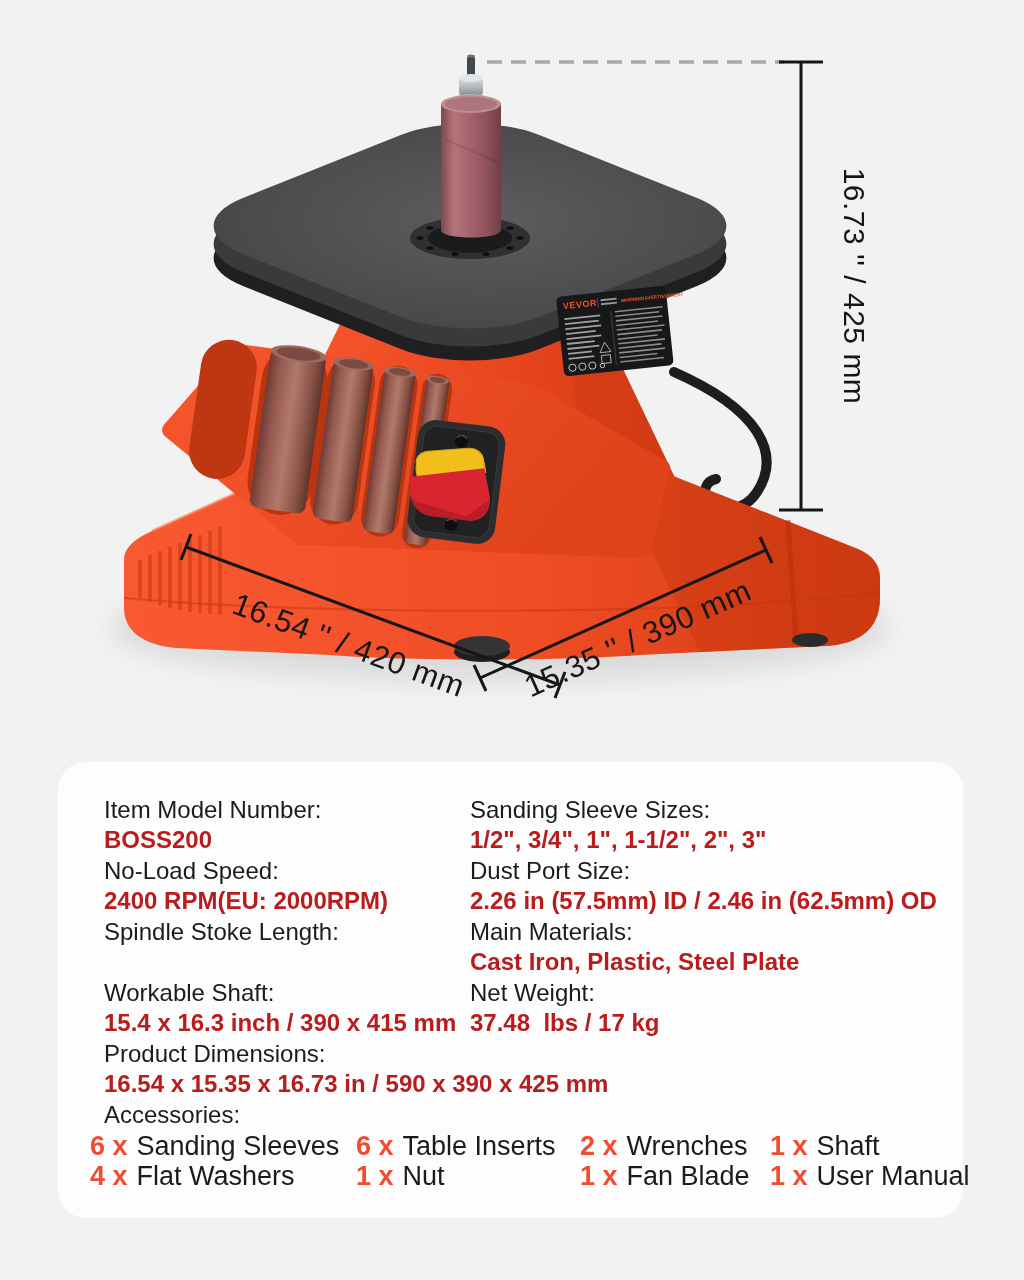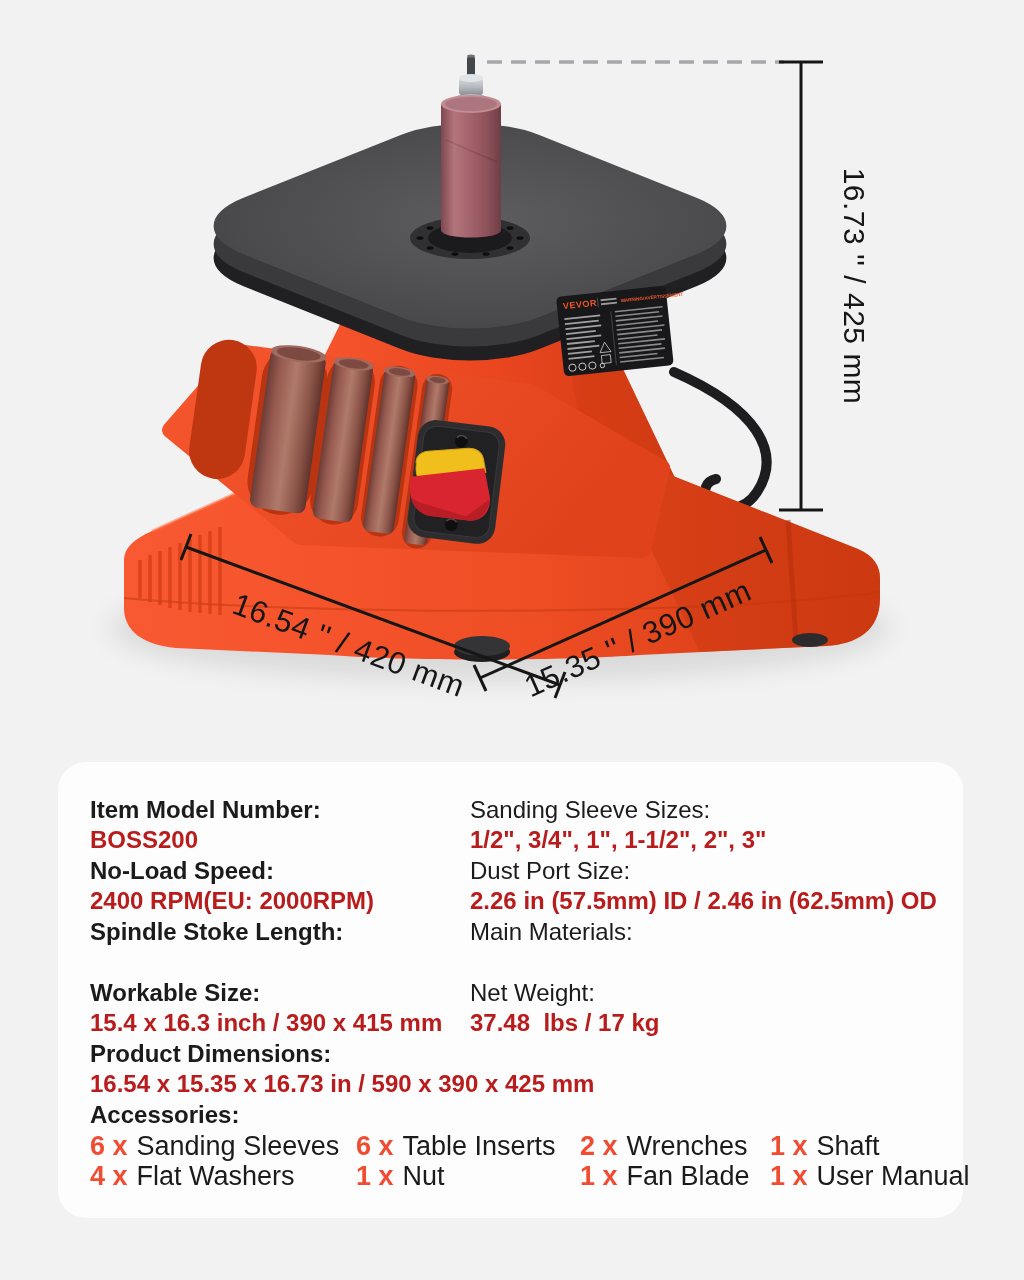--- a/index.html
+++ b/index.html
@@ -5,21 +5,21 @@
   html,body{margin:0;padding:0;}
   body{width:1024px;height:1280px;background:#f2f2f3;font-family:"Liberation Sans",sans-serif;position:relative;overflow:hidden;}
   .stage{position:absolute;left:0;top:0;width:1024px;height:760px;}
   .card{position:absolute;left:58px;top:762px;width:905px;height:456px;background:#fdfdfe;border-radius:28px;}
   .sl,.sv,.acc-title{position:absolute;height:32px;line-height:32px;font-size:24px;white-space:pre-wrap;}
   .sl,.acc-title{color:#1b1b1b;font-weight:normal;}
   .sv{color:#b91c1c;font-weight:bold;}
   .acc{position:absolute;height:32px;line-height:32px;font-size:27px;white-space:nowrap;}
   .acc .q{color:#f04c32;font-weight:bold;margin-right:9px;}
   .acc .n{color:#1b1b1b;}
-  .c1{left:32px;font-weight:bold;} .c2{left:412px;}
+  .c1{left:46px;} .c2{left:412px;}
   svg text{font-family:"Liberation Sans",sans-serif;}
 </style>
 </head>
 <body>
 
 <div class="stage">
 <svg width="1024" height="760" viewBox="0 0 1024 760">
   <defs>
     <linearGradient id="gradPed" x1="0" y1="0" x2="1" y2="0">
       <stop offset="0" stop-color="#f8582f"></stop>
@@ -248,30 +248,31 @@
 </svg>
 </div>
 
 <div class="card">
 
   <div class="sl c1" style="top:32px">Item Model Number:</div>
   <div class="sv c1" style="top:62px">BOSS200</div>
   <div class="sl c1" style="top:93px">No-Load Speed:</div>
   <div class="sv c1" style="top:123px">2400 RPM(EU: 2000RPM)</div>
   <div class="sl c1" style="top:154px">Spindle Stoke Length:</div>
-  <div class="sl c1" style="top:215px">Workable Size:</div>
+  <div class="sl c1" style="top:215px">Workable Shaft:</div>
   <div class="sv c1" style="top:245px">15.4 x 16.3 inch / 390 x 415 mm</div>
   <div class="sl c1" style="top:276px">Product Dimensions:</div>
   <div class="sv c1" style="top:306px">16.54 x 15.35 x 16.73 in / 590 x 390 x 425 mm</div>
 
   <div class="sl c2" style="top:32px">Sanding Sleeve Sizes:</div>
   <div class="sv c2" style="top:62px">1/2", 3/4", 1", 1-1/2", 2", 3"</div>
   <div class="sl c2" style="top:93px">Dust Port Size:</div>
   <div class="sv c2" style="top:123px">2.26 in (57.5mm) ID / 2.46 in (62.5mm) OD</div>
   <div class="sl c2" style="top:154px">Main Materials:</div>
+  <div class="sv c2" style="top:184px">Cast Iron, Plastic, Steel Plate</div>
   <div class="sl c2" style="top:215px">Net Weight:</div>
   <div class="sv c2" style="top:245px">37.48  lbs / 17 kg</div>
 
   <div class="acc-title c1" style="top:337px">Accessories:</div>
 
   <div class="acc" style="left:32px;top:368px"><span class="q">6 x</span><span class="n">Sanding Sleeves</span></div>
   <div class="acc" style="left:298px;top:368px"><span class="q">6 x</span><span class="n">Table Inserts</span></div>
   <div class="acc" style="left:522px;top:368px"><span class="q">2 x</span><span class="n">Wrenches</span></div>
   <div class="acc" style="left:712px;top:368px"><span class="q">1 x</span><span class="n">Shaft</span></div>
 

